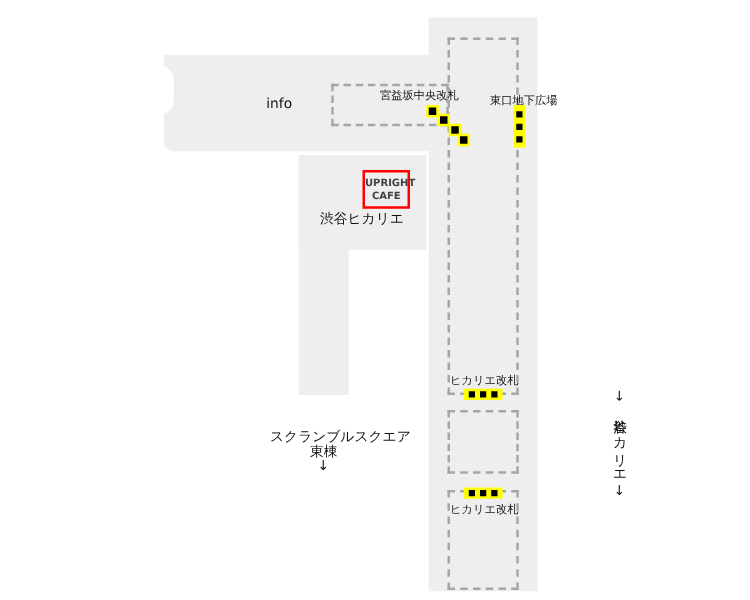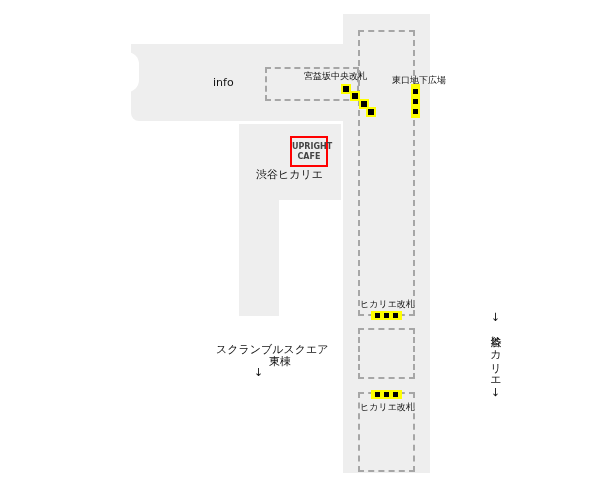--- a/index.html
+++ b/index.html
@@ -57,21 +57,21 @@
 <div class="abs dash" style="left:358px; top:392px; width:57px; height:80px;"></div>
 
 <div class="label label-md" style="left:213px; top:76px;">info</div>
 <div class="label" style="left:304px; top:70px;">宮益坂中央改札</div>
 <div class="label" style="left:392px; top:74px;">東口地下広場</div>
 <div class="label label-md" style="left:256px; top:167px;">渋谷ヒカリエ</div>
 <div class="label" style="left:360px; top:298px;">ヒカリエ改札</div>
 <div class="label" style="left:360px; top:401px;">ヒカリエ改札</div>
 
 <div class="label label-md" style="left:216px; top:342px;">スクランブルスクエア</div>
-<div class="label label-md" style="left:248px; top:354px;margin-left:21px;">東棟</div>
+<div class="label label-md" style="left:248px; top:354px;">東棟</div>
 <div class="label label-md" style="left:254px; top:366px;">↓</div>
 
 <div class="vtext" style="left:487px; top:312px;">→ 渋谷ヒカリエ →</div>
 
 <div class="cafe" style="left:290px; top:136px; width:38px; height:31px;">
   <span>UPRIGHT</span>
   <span>CAFE</span>
 </div>
 
 <div class="gate-sq" style="left:341px; top:84px;"></div>

